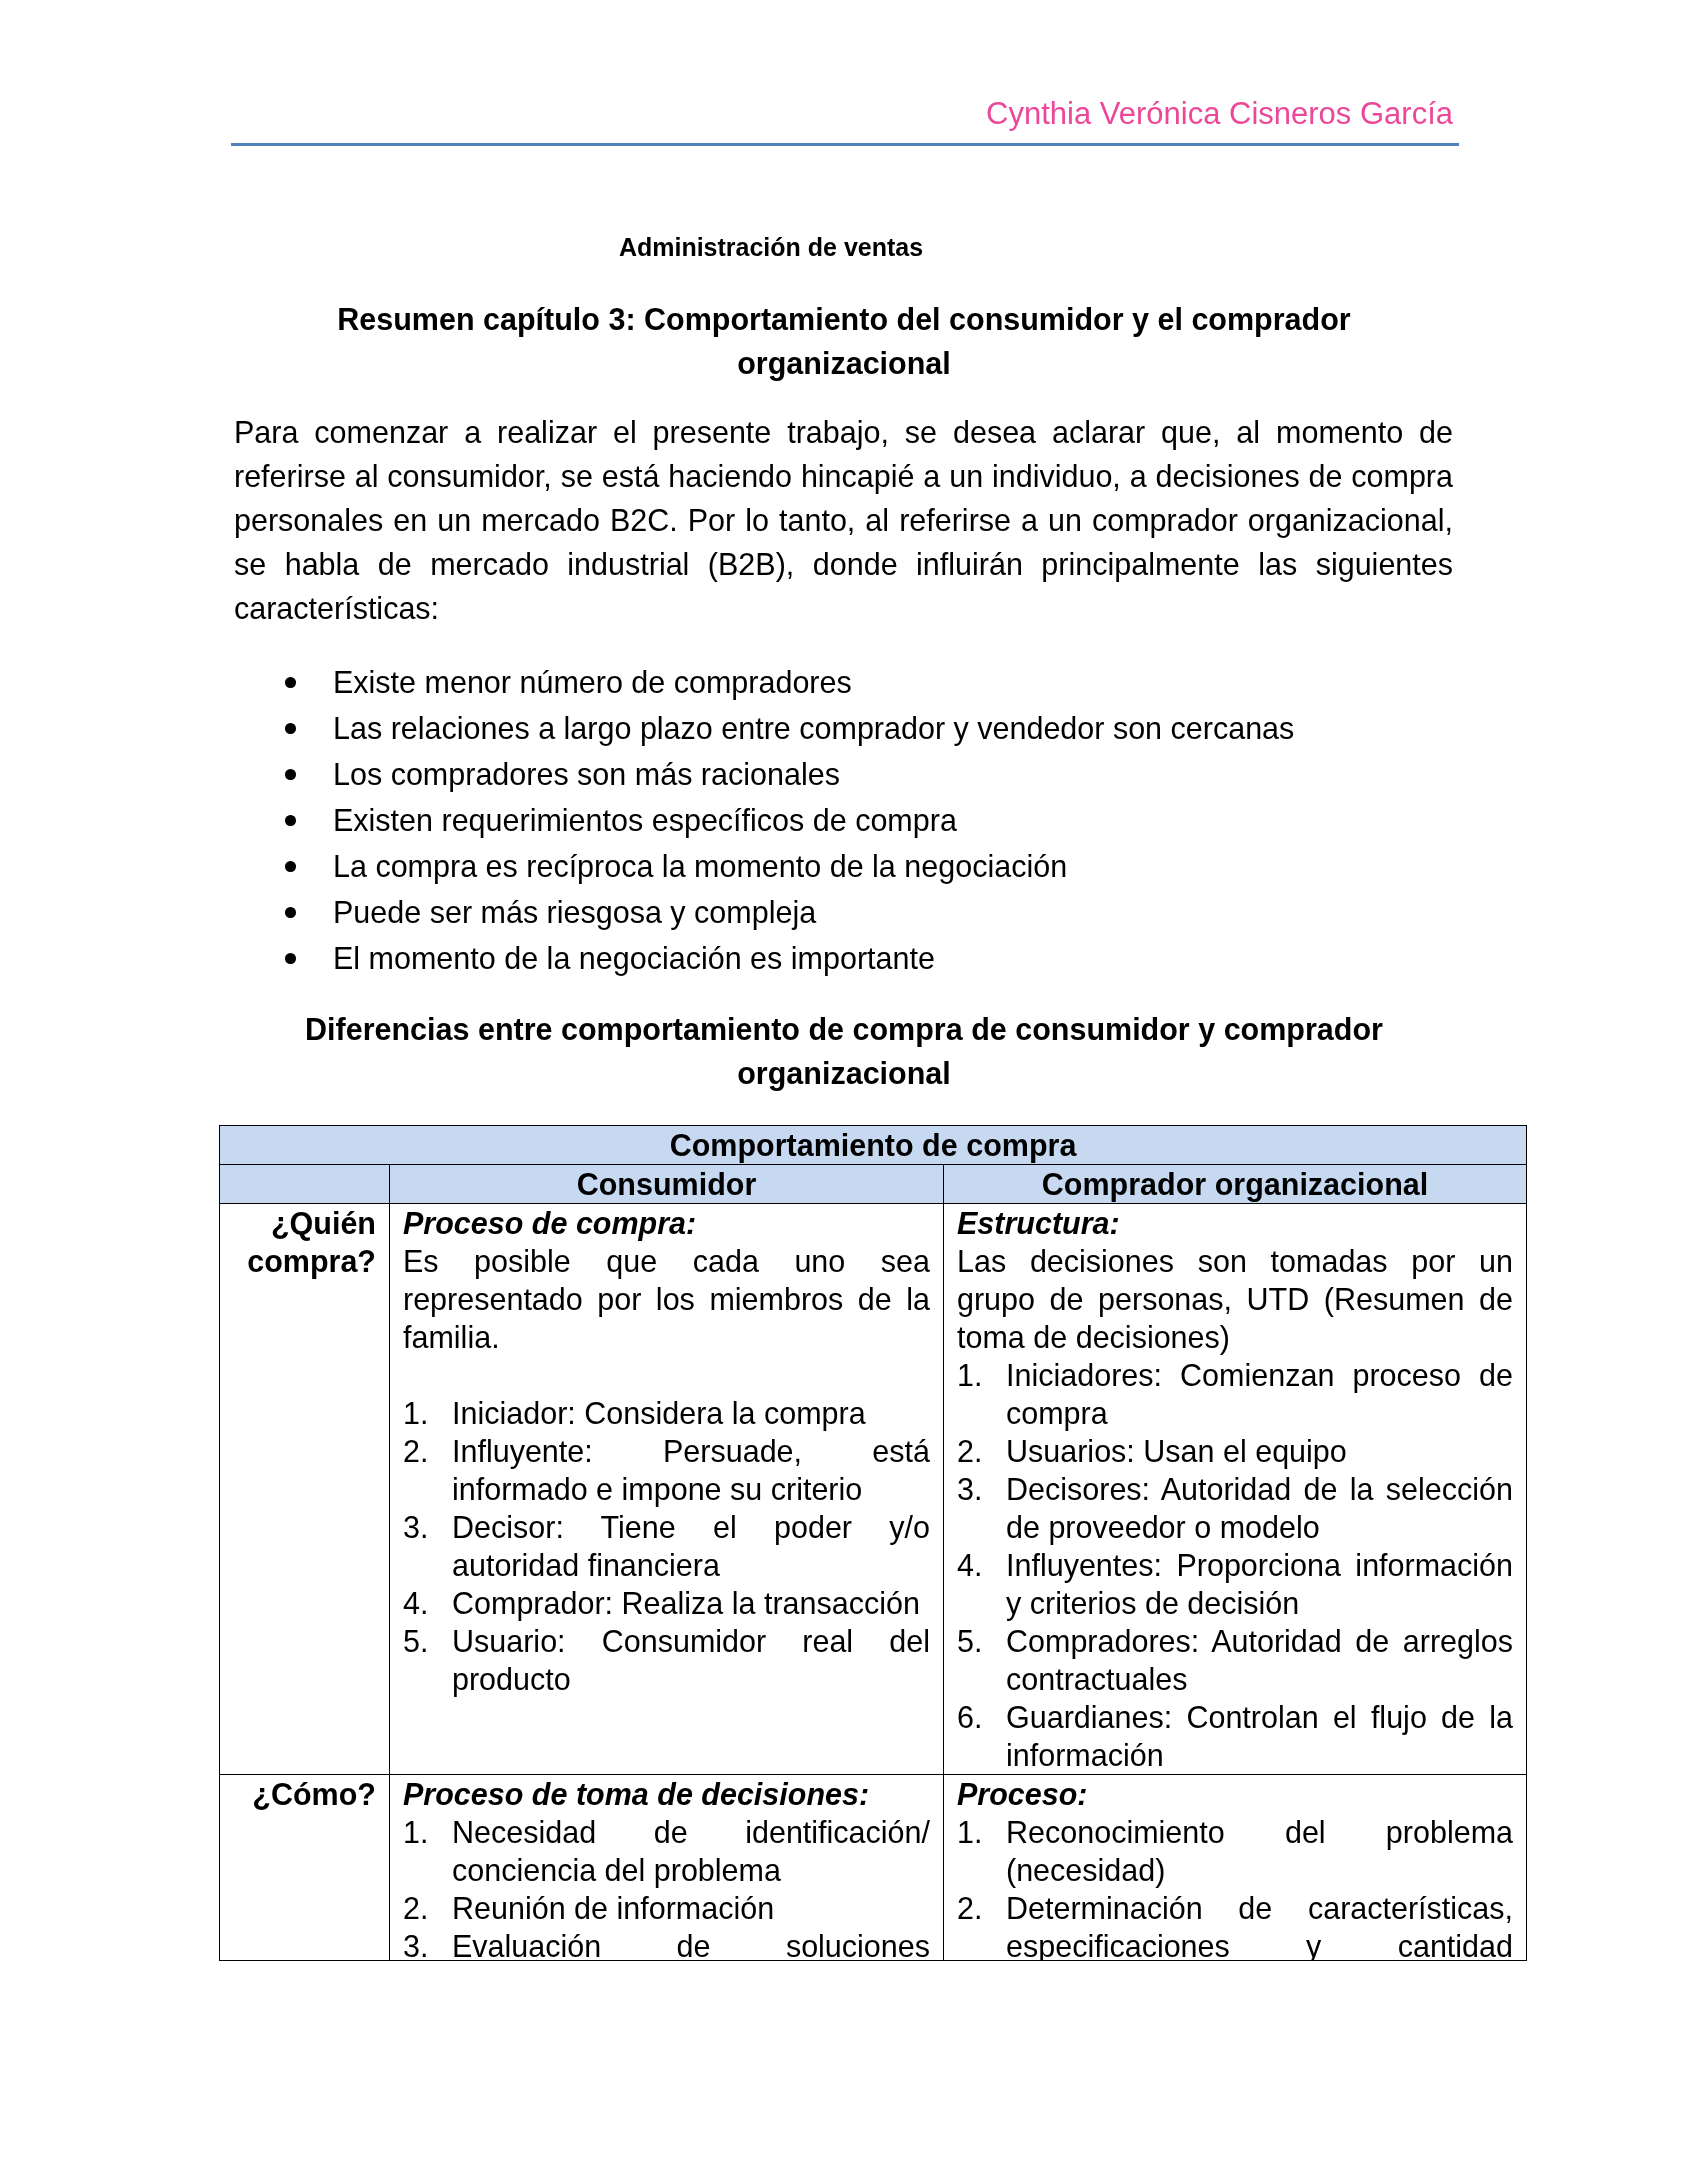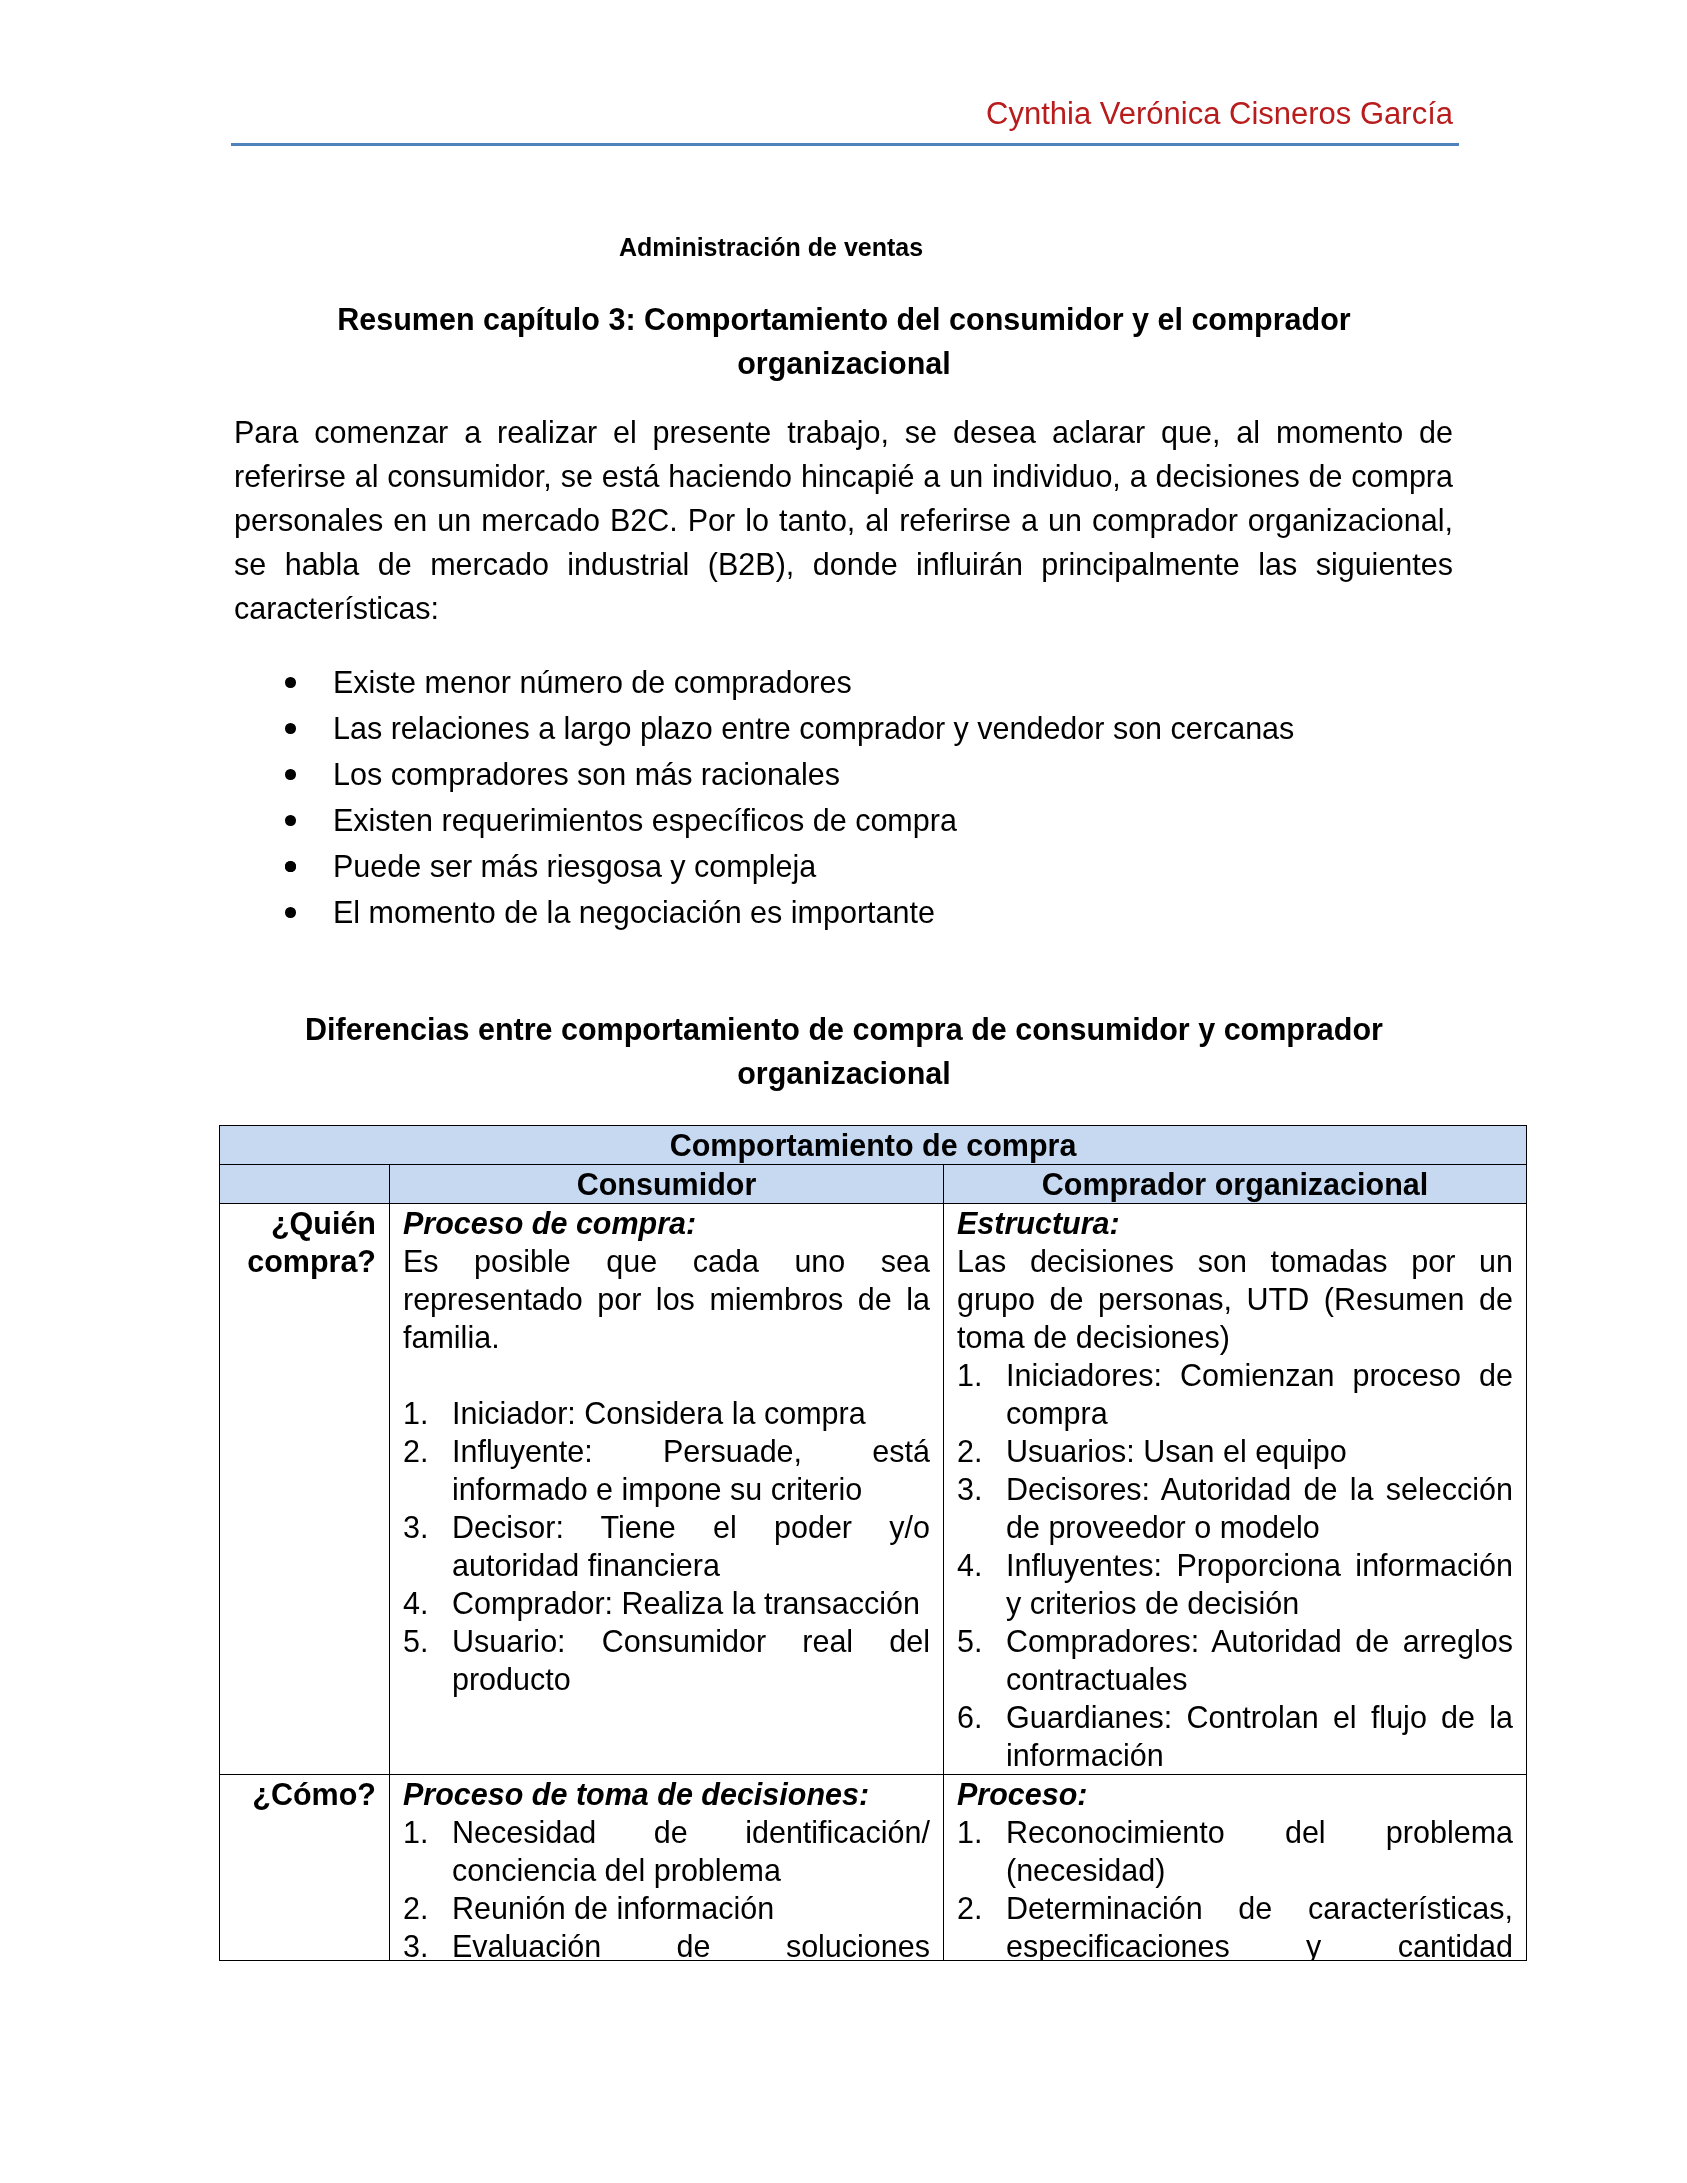--- a/index.html
+++ b/index.html
@@ -1,20 +1,20 @@
 <!DOCTYPE html>
 <html style="font-size:13px"><head>
 <meta charset="utf-8">
 <style>
   html, body { margin: 0; padding: 0; background: #ffffff; }
   body { width: 1687px; height: 2183px; position: relative; overflow: hidden;
          font-family: "Liberation Sans", sans-serif; color: #000; }
   .page { position: absolute; left: 0; top: 0; width: 1687px; height: 2183px; }
 
-  .header-name { position: absolute; right: 234px; top: 92px; font-size: 31px; line-height: 43px; color: #b91c1c; }
+  .header-name { position: absolute; right: 234px; top: 92px; font-size: 31px; line-height: 43px; color: #ec4899; }
   .header-rule { position: absolute; left: 231px; top: 143px; width: 1228px; height: 2.5px; background: #4f81bd; }
 
   .title-main { position: absolute; left: 0; width: 1542px; top: 227px; text-align: center;
                 font-weight: bold; font-size: 25px; line-height: 41px; }
   .title-sub { position: absolute; left: 272px; width: 1144px; top: 297px; text-align: center;
                font-weight: bold; font-size: 30.5px; line-height: 44px; }
 
   .intro { position: absolute; left: 234px; width: 1219px; top: 410px; font-size: 30.5px;
            line-height: 44px; text-align: justify; margin: 0; }
 
@@ -50,21 +50,21 @@
   <div class="title-main">Administración de ventas</div>
   <div class="title-sub">Resumen capítulo 3: Comportamiento del consumidor y el comprador organizacional</div>
 
   <p class="intro">Para comenzar a realizar el presente trabajo, se desea aclarar que, al momento de referirse al consumidor, se está haciendo hincapié a un individuo, a decisiones de compra personales en un mercado B2C. Por lo tanto, al referirse a un comprador organizacional, se habla de mercado industrial (B2B), donde influirán principalmente las siguientes características:</p>
 
   <ul class="bullets">
     <li><span class="dot"></span><span>Existe menor número de compradores</span></li>
     <li><span class="dot"></span><span>Las relaciones a largo plazo entre comprador y vendedor son cercanas</span></li>
     <li><span class="dot"></span><span>Los compradores son más racionales</span></li>
     <li><span class="dot"></span><span>Existen requerimientos específicos de compra</span></li>
-    <li><span class="dot"></span></li>
+    <li><span class="dot"></span><span>La compra es recíproca la momento de la negociación</span></li>
     <li><span class="dot"></span><span>Puede ser más riesgosa y compleja</span></li>
     <li><span class="dot"></span><span>El momento de la negociación es importante</span></li>
   </ul>
 
   <div class="title-diff">Diferencias entre comportamiento de compra de consumidor y comprador organizacional</div>
 
   <table class="cmp">
     <colgroup>
         <col class="c1">
         <col class="c2">

